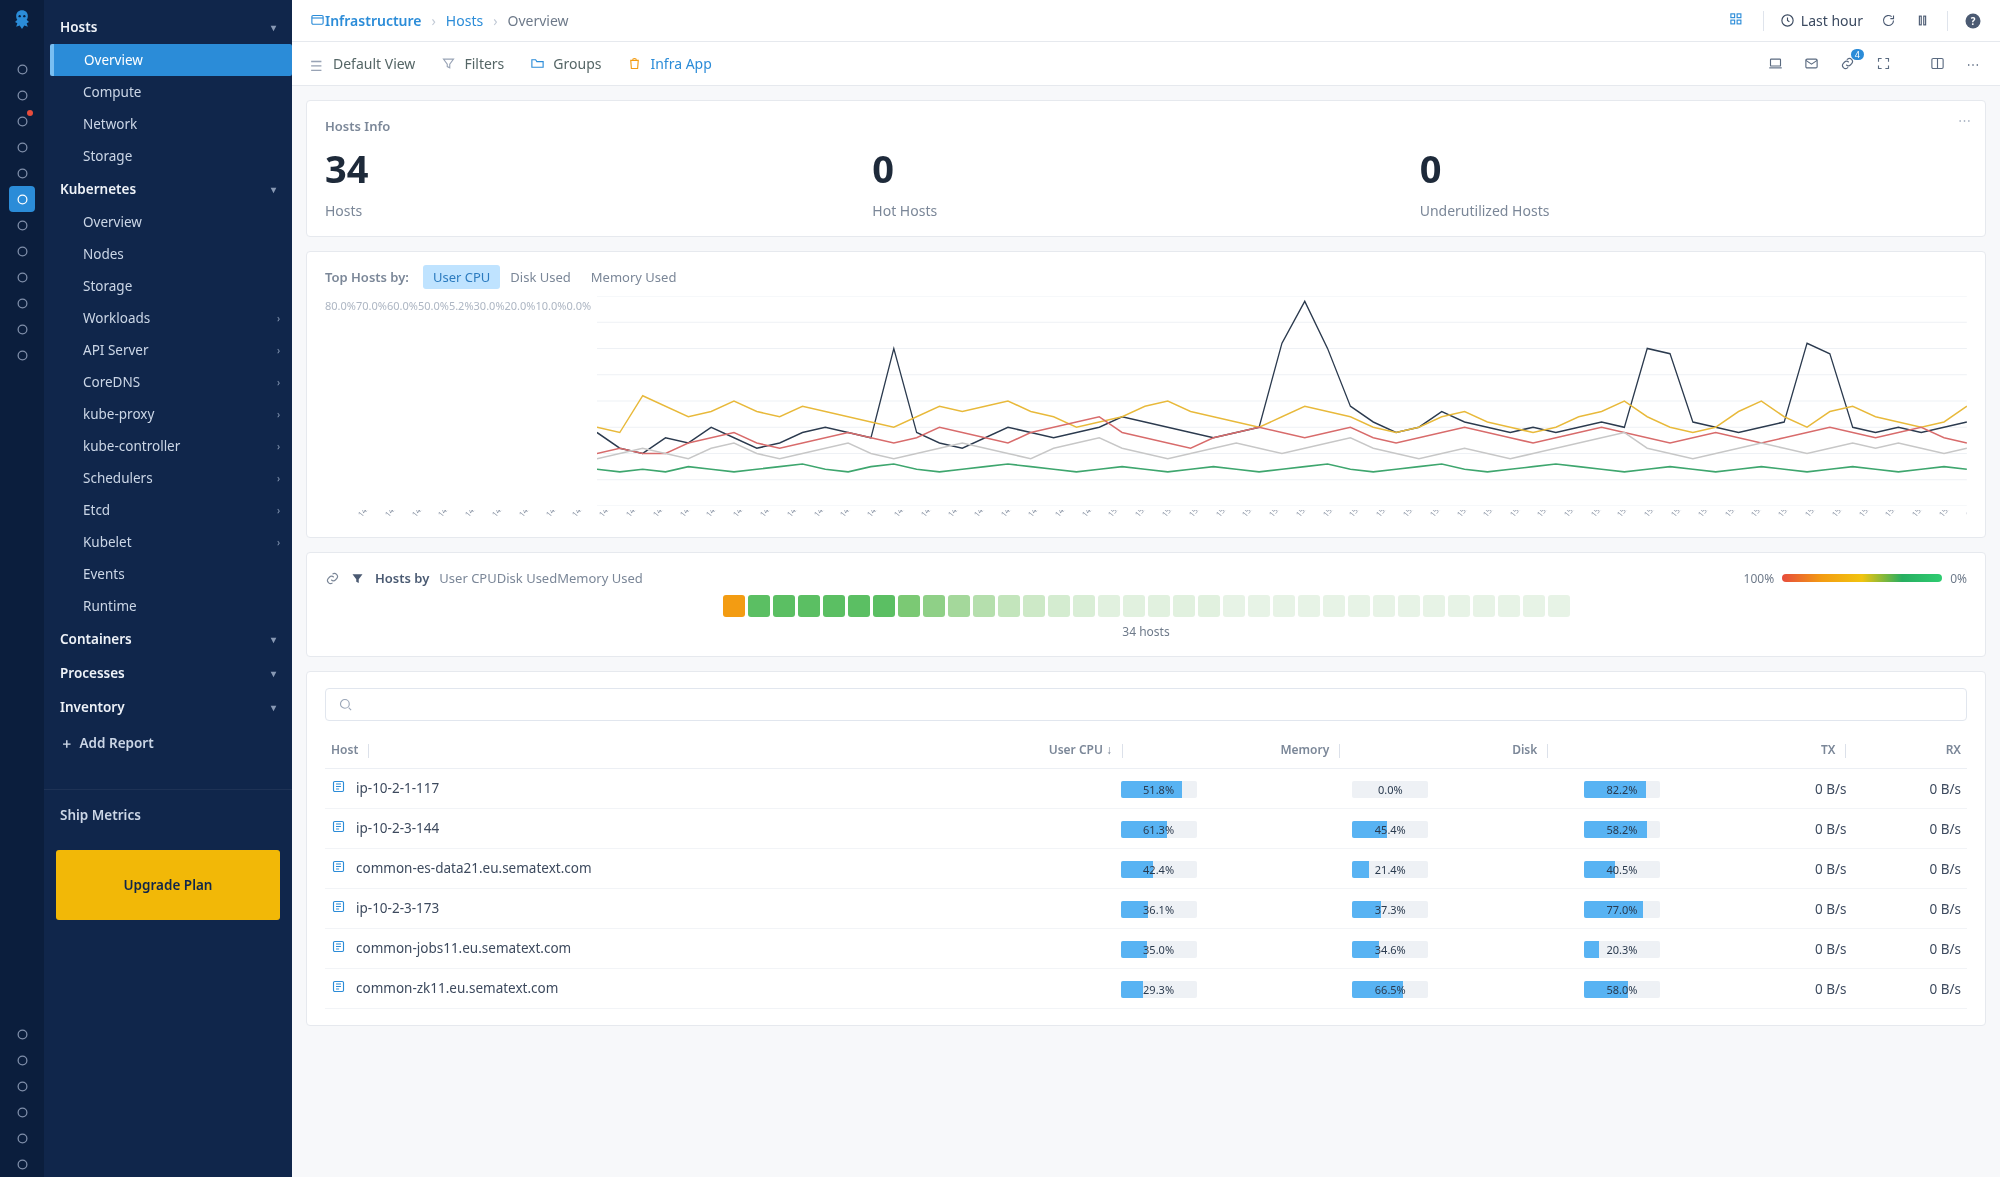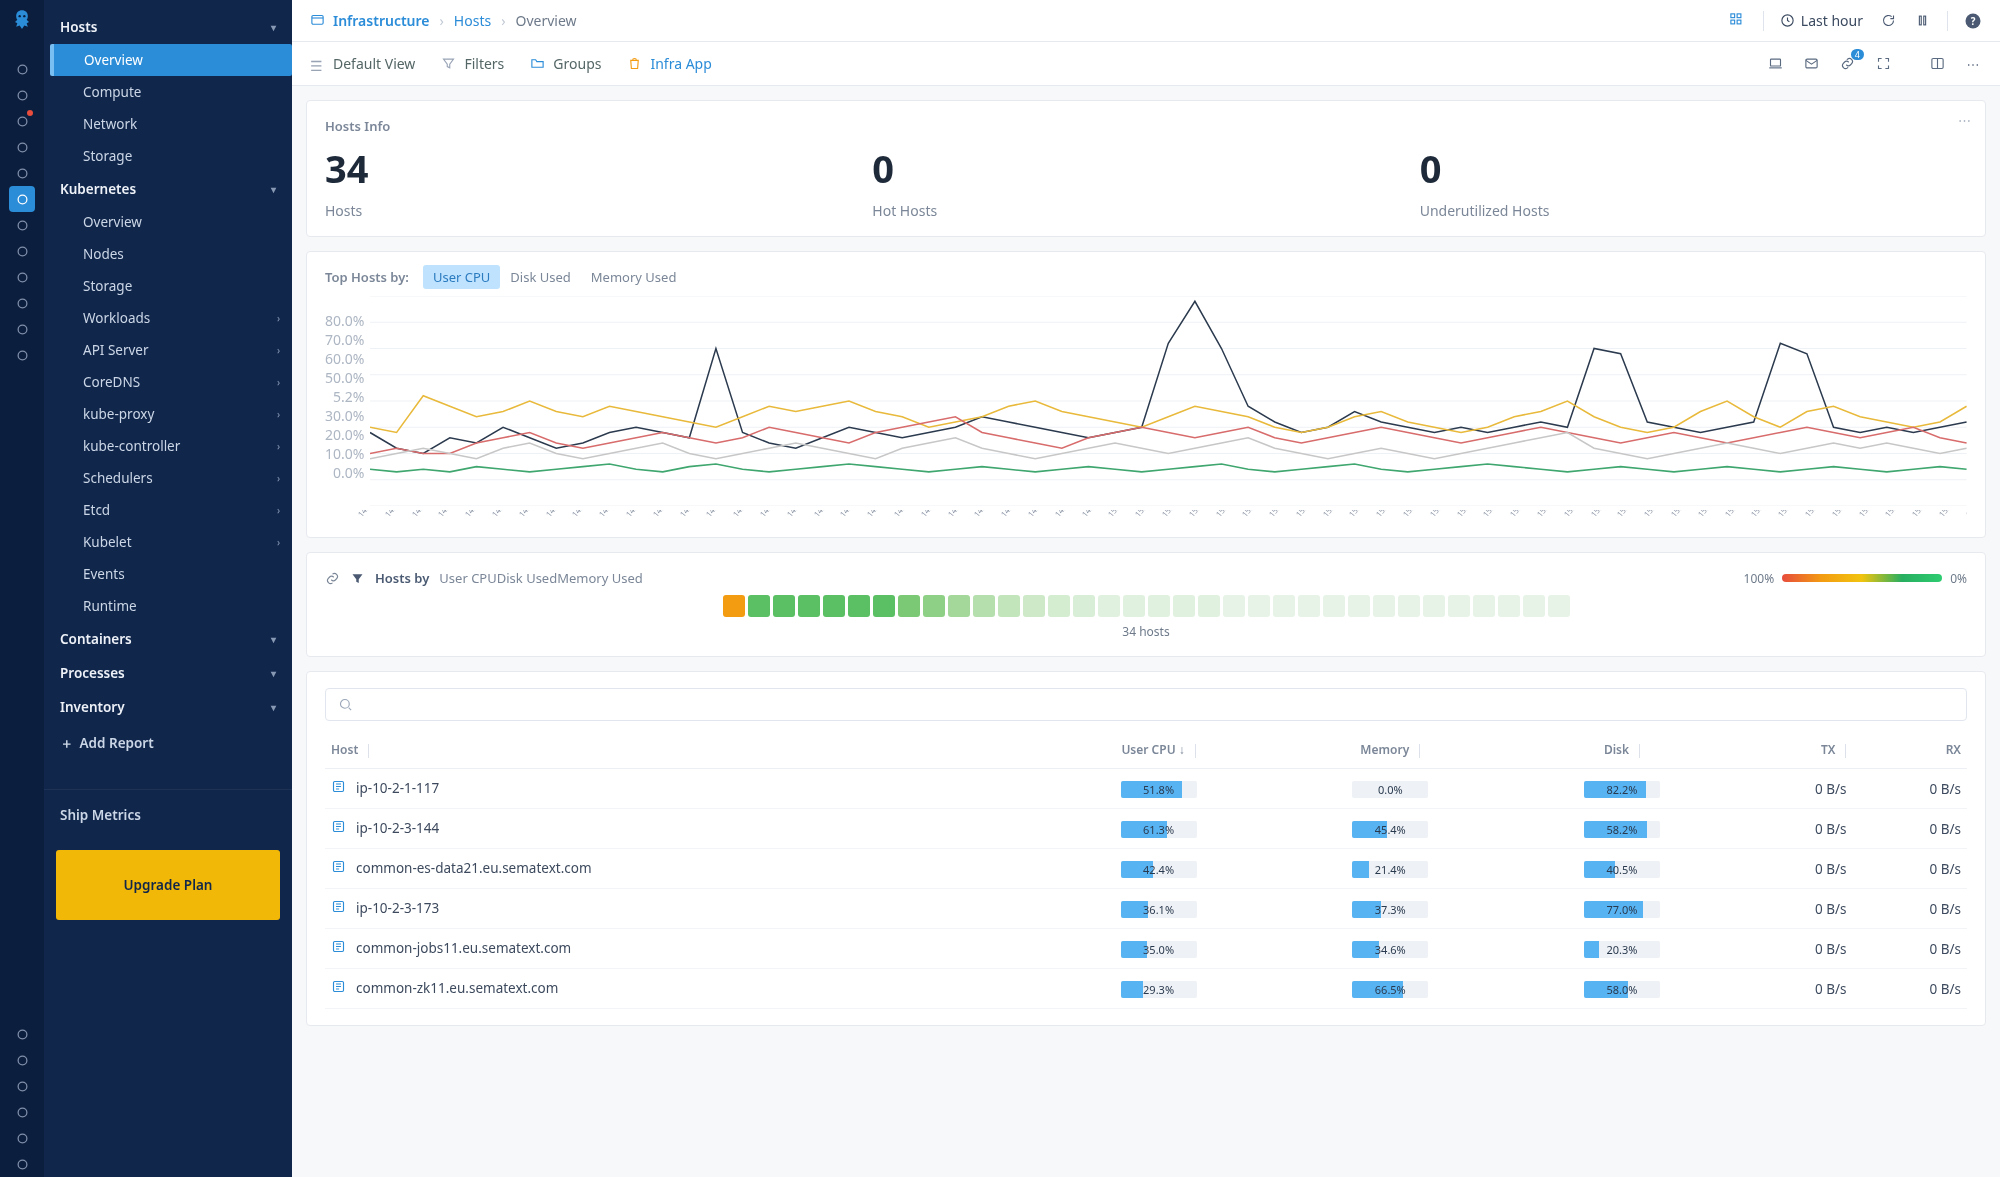--- a/index.html
+++ b/index.html
@@ -24,21 +24,21 @@
 .sidebar .add, .sidebar .ship{padding:10px 16px;color:#cbd6e6;font-weight:600}
 .sidebar .add::before{content:"＋";margin-right:6px;font-weight:700}
 .sidebar .ship{margin-top:26px;border-top:1px solid rgba(255,255,255,.06);padding-top:16px}
 .sidebar .upgrade{margin:16px 12px;background:#f2b807;color:#10264b;text-align:center;padding:26px 0;border-radius:3px;font-weight:600}
 
 .main{flex:1;display:flex;flex-direction:column;overflow:hidden}
 .topbar1,.topbar2{display:flex;align-items:center;background:#fff;border-bottom:1px solid #e6e9ee;padding:0 18px}
 .topbar1{height:42px;justify-content:space-between}
 .topbar2{height:44px;justify-content:space-between}
 .crumbs{display:flex;align-items:center;gap:10px;color:#8a96a8;font-size:14px}
-.crumbs .bc-app{display:flex;align-items:center;gap:8px;color:#2b8cd8;font-weight:600}
+.crumbs .bc-app{display:flex;align-items:center;gap:0;color:#2b8cd8;font-weight:600}
 .crumbs .bc-link{color:#2b8cd8}
 .crumbs .sep{color:#c2cad6}
 .crumbs .bc-cur{color:#6e7a8a}
 .top-controls{display:flex;align-items:center;gap:16px;color:#3f4d63}
 .top-controls .tci{width:18px;height:18px;display:flex;align-items:center;justify-content:center;color:#4b5a72;cursor:pointer}
 .top-controls .last-hour{display:flex;align-items:center;gap:6px;font-size:14px;color:#3b4a60}
 .top-controls .vdiv{width:1px;height:20px;background:#dfe4ec}
 .pill-blue{width:18px;height:18px;color:#2b8cd8}
 
 .tools-left{display:flex;align-items:center;gap:26px}
@@ -57,40 +57,40 @@
 .kpi-row{display:flex}
 .kpi{flex:1;padding-right:20px}
 .kpi .n{font-size:38px;font-weight:700;color:#1e2a3a;line-height:1}
 .kpi .l{margin-top:14px;color:#7b8798;font-size:14px}
 
 .tabs-line{display:flex;align-items:center;gap:14px;color:#7b8798;font-size:13px;margin-bottom:10px}
 .tabs-line .lbl{font-weight:600}
 .tabs-line .tab{padding:3px 10px;border-radius:3px;cursor:pointer}
 .tabs-line .tab.active{background:#bfe3ff;color:#2b7bbf}
 .chart-wrap{position:relative;height:210px;display:flex}
-.yaxis{display:flex;flex-direction:column;justify-content:center;font-size:14px;color:#adb6c3;padding:2px 6px 12px 0;text-align:right}
+.yaxis{display:flex;flex-direction:row;justify-content:space-between;font-size:11px;color:#adb6c3;padding:2px 6px 12px 0;text-align:right}
 .chart-svg{flex:1;height:100%}
 .xaxis{display:flex;justify-content:space-between;font-size:8px;color:#8c96a6;margin-top:4px;padding-left:34px;transform-origin:left;overflow:hidden}
 .xaxis span{transform:rotate(-50deg);white-space:nowrap;display:inline-block;width:0px}
 
 .heat-head{display:flex;align-items:center;justify-content:space-between;margin-bottom:5px}
 .heat-head .l{display:flex;align-items:center;gap:10px;color:#7b8798}
 .heat-head .legend{display:flex;align-items:center;gap:8px;font-size:12px;color:#6e7a8a}
 .legend .bar{width:160px;height:8px;border-radius:4px;background:linear-gradient(90deg,#e74c3c,#f39c12,#f1c40f,#27ae60,#2ecc71)}
 .heat-grid{display:flex;gap:3px;justify-content:center;margin:8px 0 6px}
 .heat-grid .cell{width:22px;height:22px;border-radius:3px}
 .heat-count{text-align:center;font-size:12px;color:#6e7a8a;margin-top:6px}
 
 .tbl-head{display:flex;align-items:center;gap:8px;color:#4a5a72;font-weight:600;margin-bottom:12px}
 .tbl-head .link{color:#2b8cd8;display:flex;align-items:center;gap:6px}
 .filter{display:flex;align-items:center;gap:8px;border:1px solid #e1e6ee;border-radius:4px;padding:8px 12px;color:#9aa6b8;margin-bottom:10px}
 .filter input{border:none;outline:none;flex:1;font-size:13px}
 .grid{width:100%;border-collapse:collapse}
 .grid th{font-size:12px;color:#7b8798;font-weight:600;text-align:left;padding:10px 6px;border-bottom:1px solid #eceff4}
-.grid th.center{text-align:center}
+.grid th.center{}
 .grid th.right{text-align:right}
 .grid th .sep-v{display:inline-block;width:1px;height:14px;background:#dce1ea;margin-left:10px;vertical-align:middle}
 .grid td{font-size:13.5px;color:#3d4a5e;padding:10px 6px;border-bottom:1px solid #f2f4f7}
 .grid td.center{text-align:center}
 .grid td.right{text-align:right}
 .host-cell{display:flex;align-items:flex-start;gap:10px}
 .host-cell .hi{color:#2b8cd8}
 .pbar{position:relative;display:inline-block;width:76px;height:17px;background:#eef1f5;border-radius:2px;overflow:hidden;vertical-align:middle}
 .pbar .fill{position:absolute;left:0;top:0;bottom:0;background:#58b3f3}
 .pbar .txt{position:absolute;inset:0;display:flex;align-items:center;justify-content:center;font-size:11px;color:#2a3a4e}

